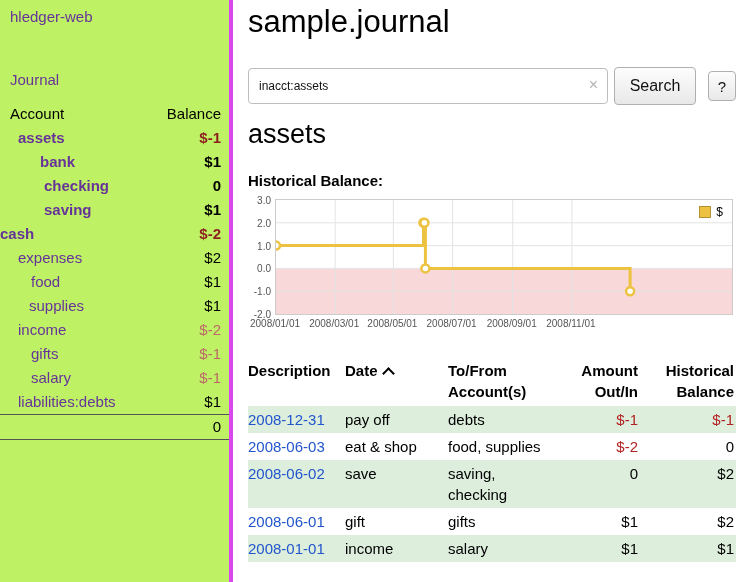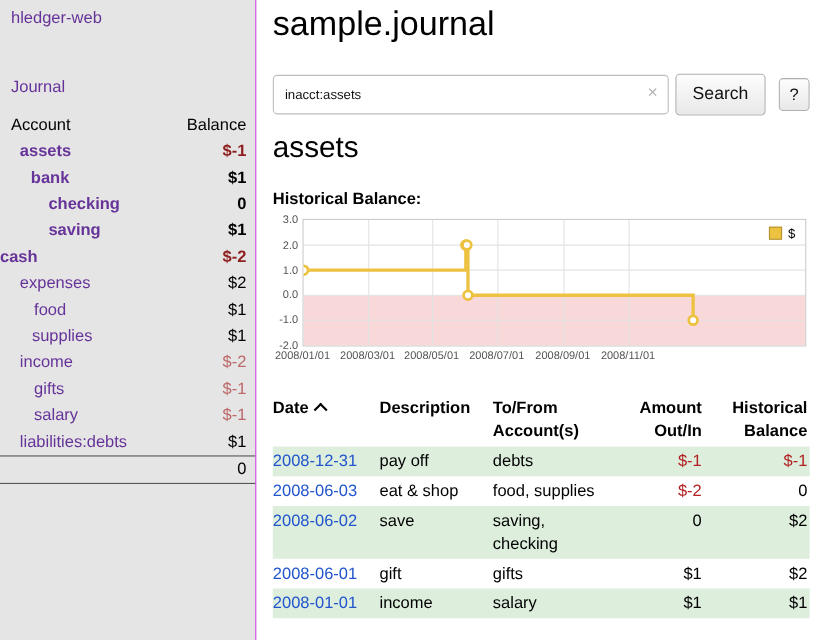--- a/index.html
+++ b/index.html
@@ -5,21 +5,21 @@
   * { margin:0; padding:0; box-sizing:border-box; }
   html, body { width:742px; height:582px; }
   body {
     font-family:"Liberation Sans", sans-serif;
     background:#fff; color:#000;
     position:relative; overflow:hidden;
   }
 
   
   .sidebar { position:absolute; left:0; top:0; width:233px; height:582px;
-             border-right:1px solid #d946ef; font-size:15px; background:#e5e5e5; }
+             border-right:4px solid #d946ef; font-size:15px; background:#bef264; }
   .brand { display:block; margin:8px 0 0 10px; color:var(--purple); text-decoration:none; }
   .nav-journal { display:block; margin:46px 0 0 10px; color:var(--purple); text-decoration:none; }
   .accounts { margin-top:14px; }
   .acct-header, .acct-row, .acct-total {
     display:flex; justify-content:space-between; align-items:flex-end;
     padding:3px 8px 3px 0; line-height:18px;
   }
   .acct-header .col-account { padding-left:10px; }
   .acct-row a { color:var(--purple); text-decoration:none; }
   .acct-row.bold { font-weight:700; }
@@ -84,21 +84,21 @@
     <div class="acct-header">
       <span class="col-account">Account</span>
       <span>Balance</span>
     </div>
     <div>
         <div class="acct-row bold">
           <a href="#" style="padding-left: 18px;">assets</a>
           <span class="neg-strong">$-1</span>
         </div>
         <div class="acct-row bold">
-          <a href="#" style="padding-left: 28px;">bank</a>
+          <a href="#" style="padding-left: 40px;">bank</a>
           <span>$1</span>
         </div>
         <div class="acct-row bold">
           <a href="#" style="padding-left: 44px;">checking</a>
           <span>0</span>
         </div>
         <div class="acct-row bold">
           <a href="#" style="padding-left: 44px;">saving</a>
           <span>$1</span>
         </div>
@@ -196,22 +196,22 @@
           <div style="left: 117.396px;">2008/05/01</div>
           <div style="left: 176.579px;">2008/07/01</div>
           <div style="left: 236.732px;">2008/09/01</div>
           <div style="left: 295.915px;">2008/11/01</div>
         </div>
     </div>
   </div>
 
   <div class="register">
     <div class="rhead">
+        <div><span>Description</span></div>
         <div><span>Date</span><span class="sort-chevron"></span></div>
-        <div><span>Description</span></div>
         <div><span>To/From
 Account(s)</span></div>
         <div class="col-right"><span>Amount
 Out/In</span></div>
         <div class="col-right"><span>Historical
 Balance</span></div>
       </div>
     <div>
         <div class="trow shade">
           <div><a href="#" class="date-link">2008-12-31</a></div>

